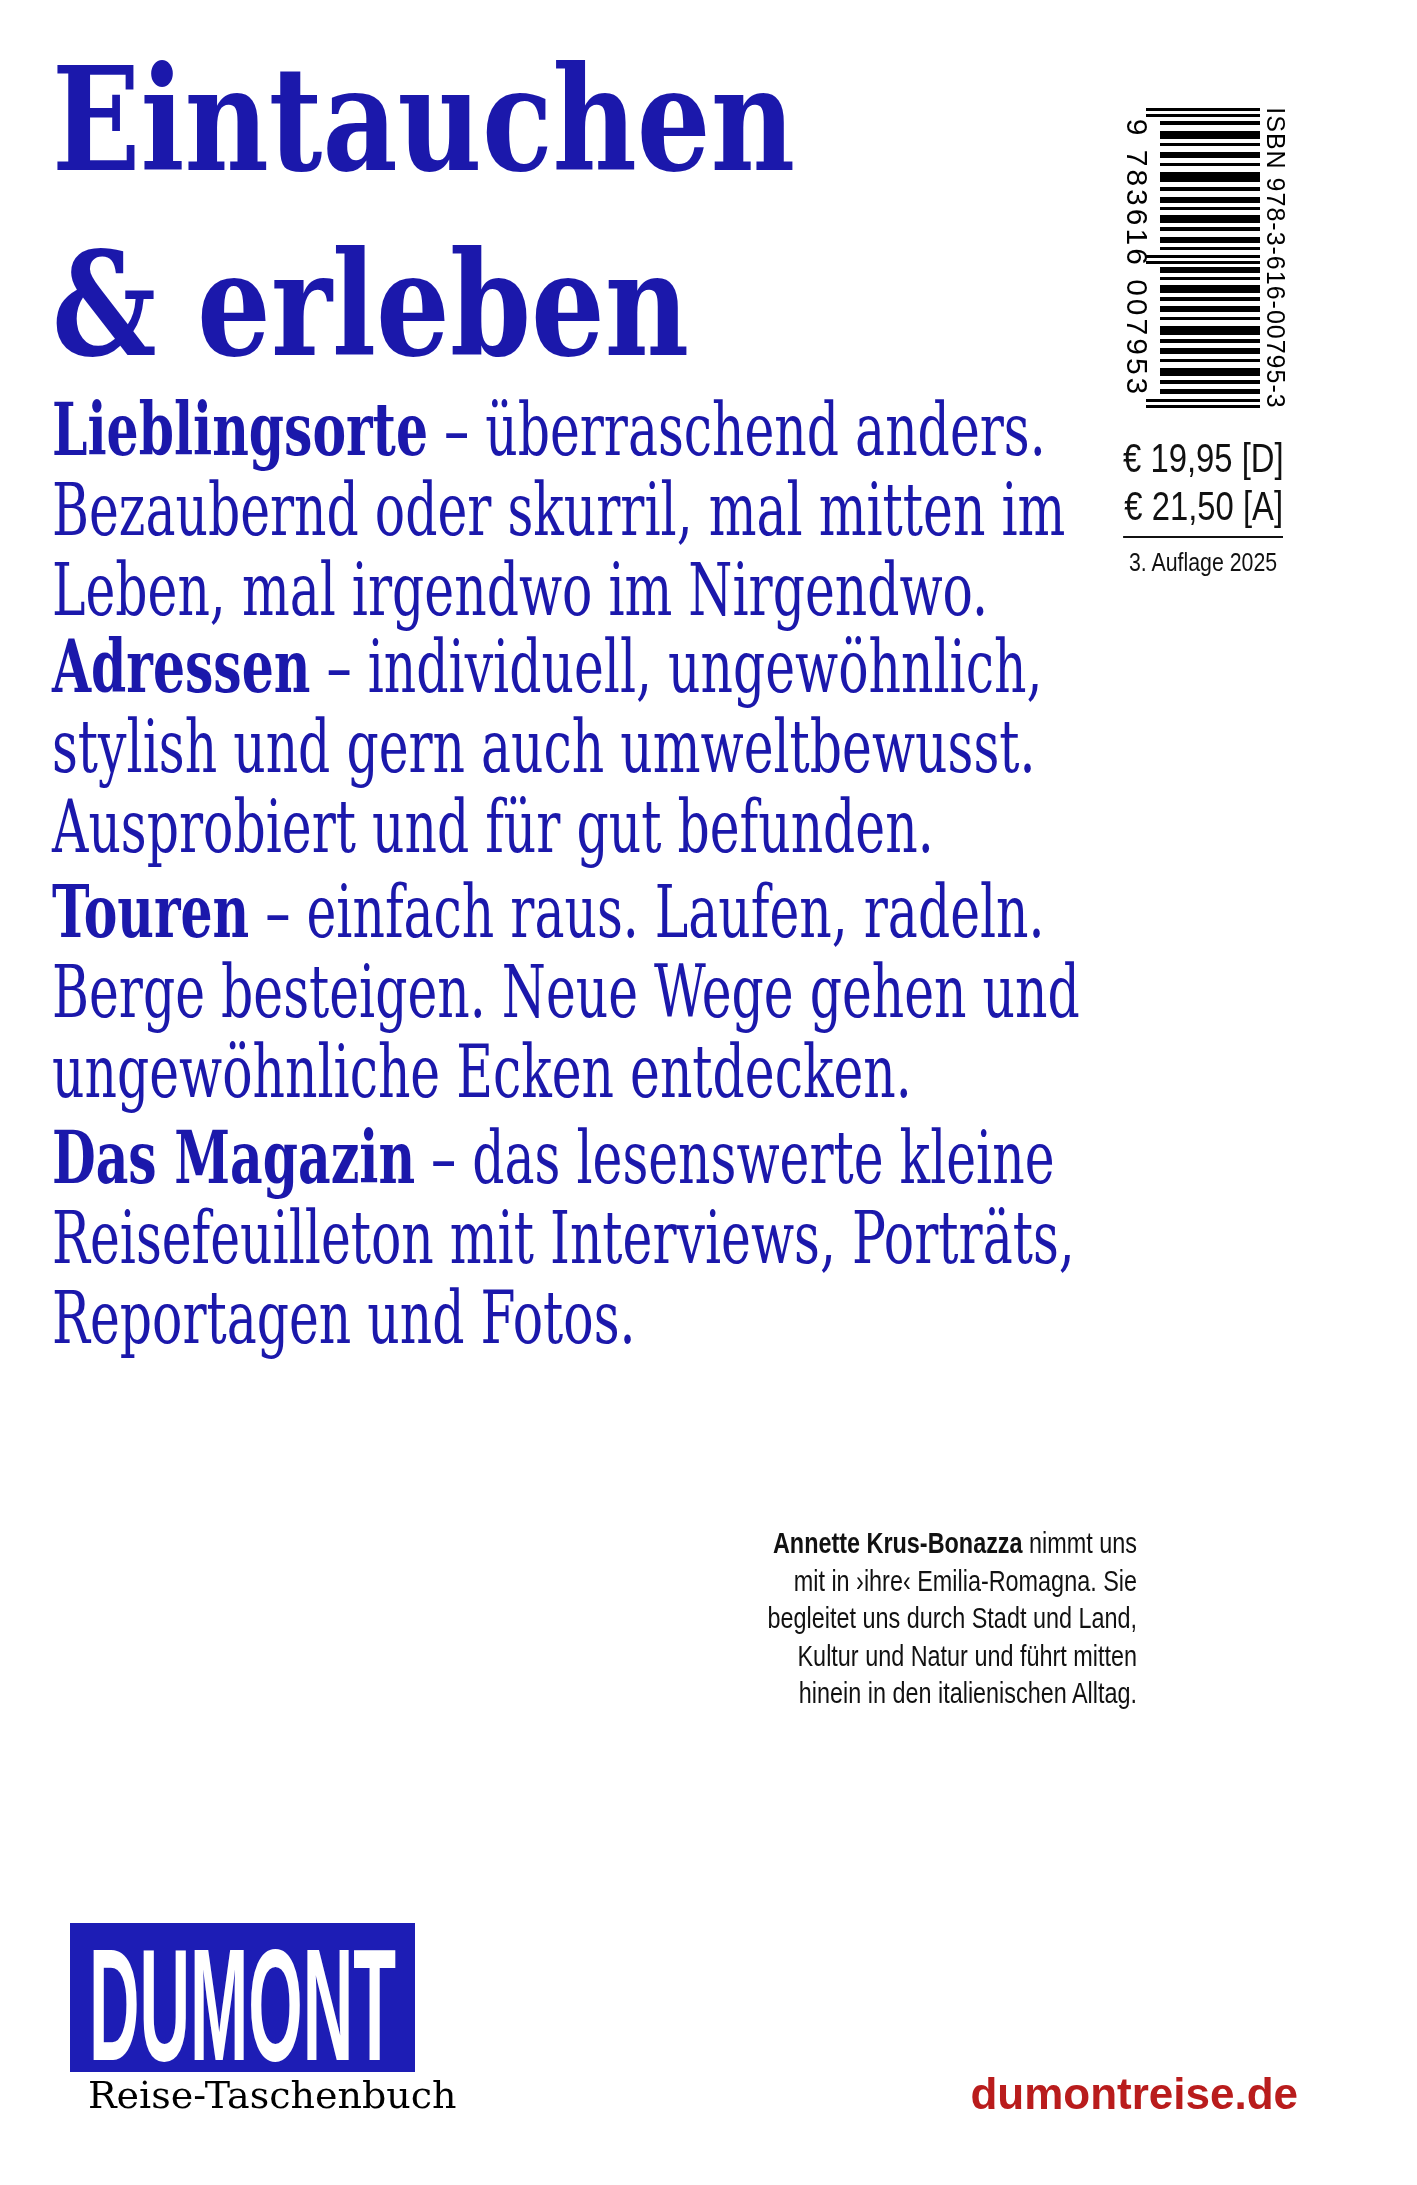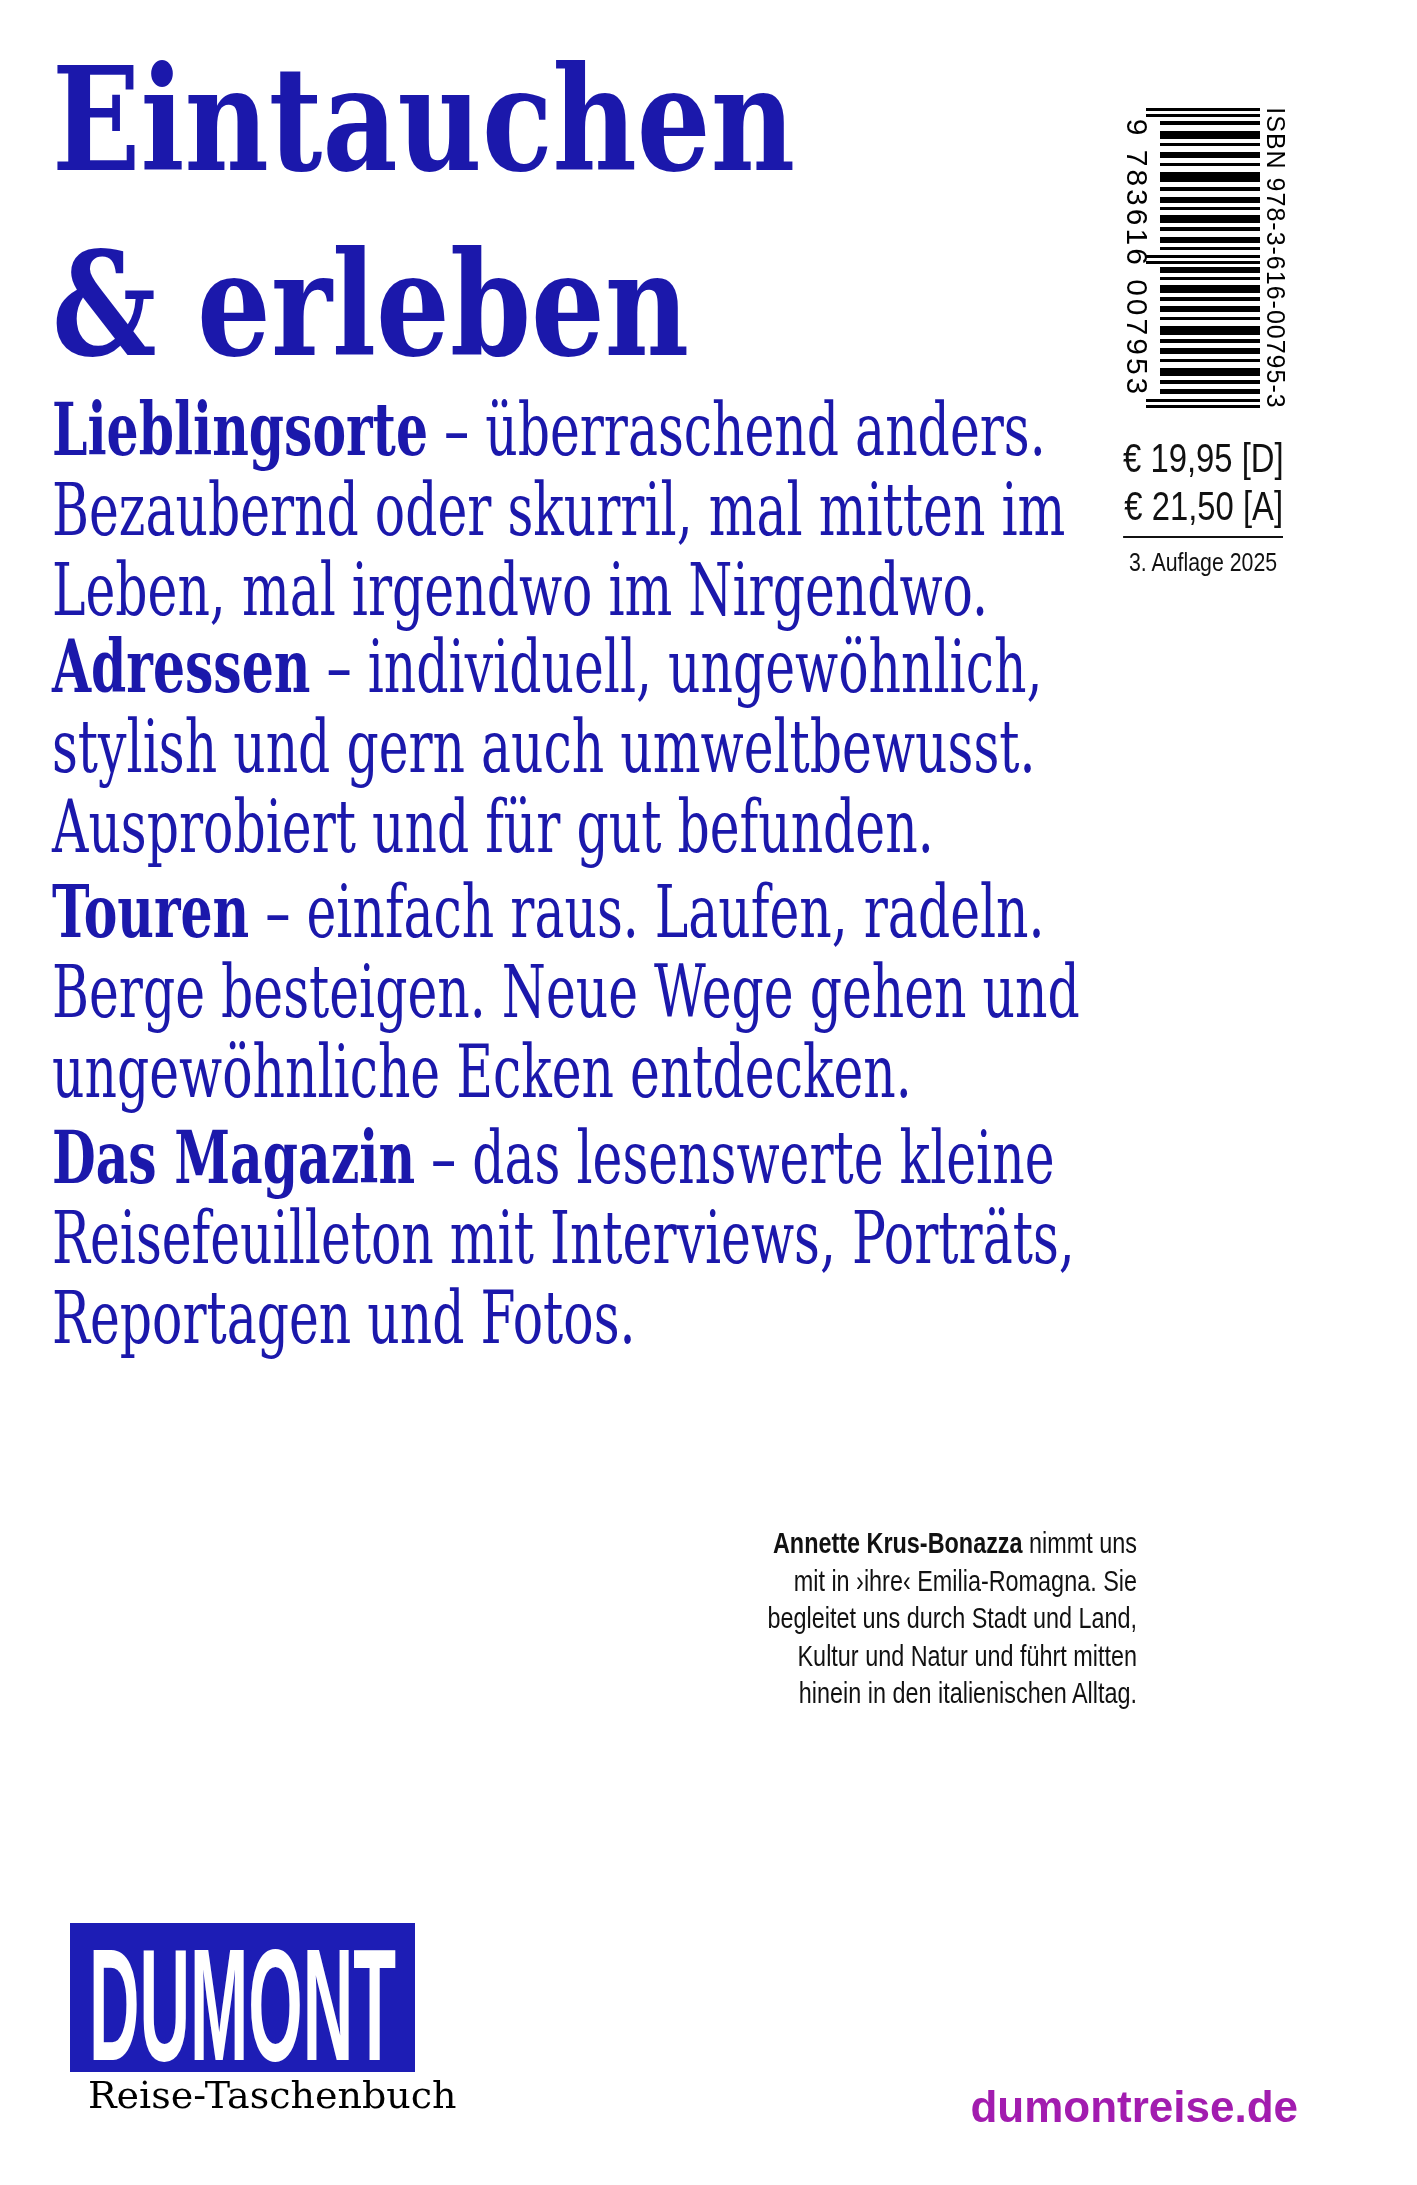--- a/index.html
+++ b/index.html
@@ -46,21 +46,21 @@
   }
   .author .name{font-weight:bold;}
   
   .logo{position:absolute;left:70px;top:1923px;width:345px;height:149px;}
   .series{
     position:absolute;left:88px;top:2076px;
     font-family:"DejaVu Serif", serif;font-size:38px;line-height:38px;color:#000;white-space:nowrap;
   }
   .website{
     position:absolute;right:119px;top:2072px;
-    font-size:44px;line-height:44px;font-weight:bold;color:#a21caf;white-space:nowrap;margin-top:13px;
+    font-size:44px;line-height:44px;font-weight:bold;color:#b91c1c;white-space:nowrap;
   }
 </style>
 </head>
 <body>
 
 <div class="title">
   <div>Eintauchen</div>
   <div>&amp; erleben</div>
 </div>
 

